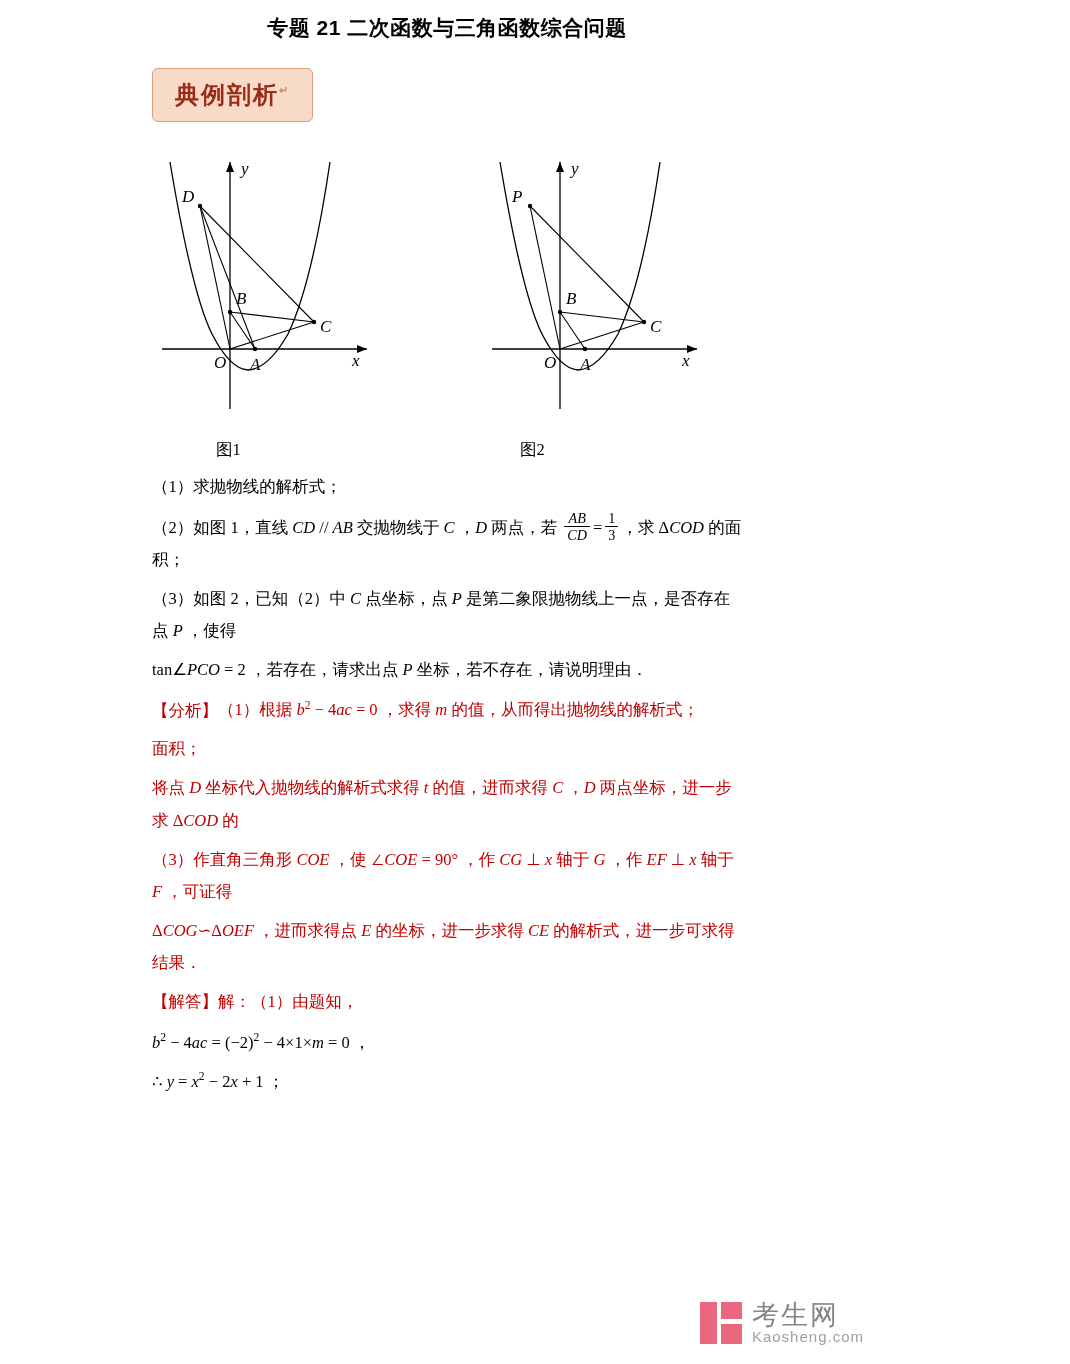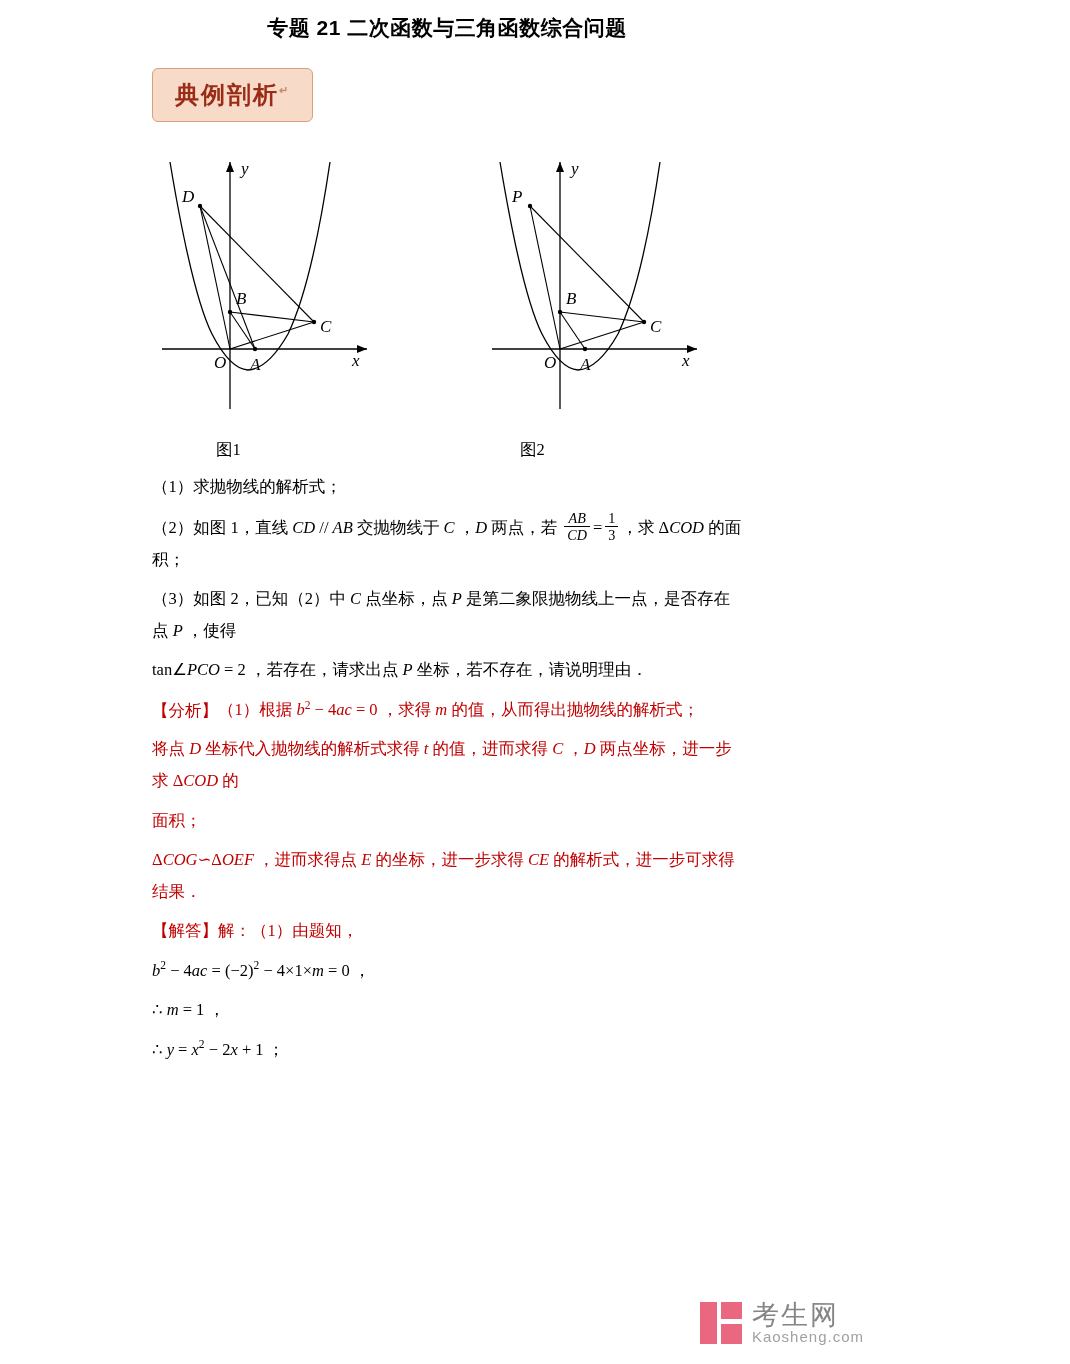--- a/index.html
+++ b/index.html
@@ -153,29 +153,29 @@
 
     <div class="para">
       <span>（2）如图 1，直线 <span class="it">CD</span> // <span class="it">AB</span> 交抛物线于 <span class="it">C</span> ，<span class="it">D</span> 两点，若 </span><span class="frac"><span class="num">AB</span><span class="den">CD</span></span><span>=</span><span class="frac plain"><span class="num">1</span><span class="den">3</span></span><span>，求 Δ<span class="it">COD</span> 的面积；</span>
     </div>
 
     <div class="para">（3）如图 2，已知（2）中 <span class="it">C</span> 点坐标，点 <span class="it">P</span> 是第二象限抛物线上一点，是否存在点 <span class="it">P</span> ，使得</div>
     <div class="para">tan∠<span class="it">PCO</span> = 2 ，若存在，请求出点 <span class="it">P</span> 坐标，若不存在，请说明理由．</div>
 
     <div class="para red"><span>【分析】</span><span>（1）根据 <span class="it">b</span><sup>2</sup> − 4<span class="it">ac</span> = 0 ，求得 <span class="it">m</span> 的值，从而得出抛物线的解析式；</span></div>
 
+    <div class="para red">面积；</div>
     <div class="para red">将点 <span class="it">D</span> 坐标代入抛物线的解析式求得 <span class="it">t</span> 的值，进而求得 <span class="it">C</span> ，<span class="it">D</span> 两点坐标，进一步求 Δ<span class="it">COD</span> 的</div>
-    <div class="para red">面积；</div>
 
+    <div class="para red">（3）作直角三角形 <span class="it">COE</span> ，使 ∠<span class="it">COE</span> = 90° ，作 <span class="it">CG</span> ⊥ <span class="it">x</span> 轴于 <span class="it">G</span> ，作 <span class="it">EF</span> ⊥ <span class="it">x</span> 轴于 <span class="it">F</span> ，可证得</div>
     <div class="para red">Δ<span class="it">COG</span>∽Δ<span class="it">OEF</span> ，进而求得点 <span class="it">E</span> 的坐标，进一步求得 <span class="it">CE</span> 的解析式，进一步可求得结果．</div>
 
     <div class="para red"><span>【解答】</span><span>解：（1）由题知，</span></div>
 
     <div class="para"><span class="it">b</span><sup>2</sup> − 4<span class="it">ac</span> = (−2)<sup>2</sup> − 4×1×<span class="it">m</span> = 0 ，</div>
-    <div class="para">∴ <span class="it">m</span> = 1 ，</div>
     <div class="para">∴ <span class="it">y</span> = <span class="it">x</span><sup>2</sup> − 2<span class="it">x</span> + 1 ；</div>
 
   </div>
 
   <div class="watermark">
     <span class="wm-logo">
       <span class="b1"></span>
         <span class="b2"></span>
         <span class="b3"></span>
     </span>

